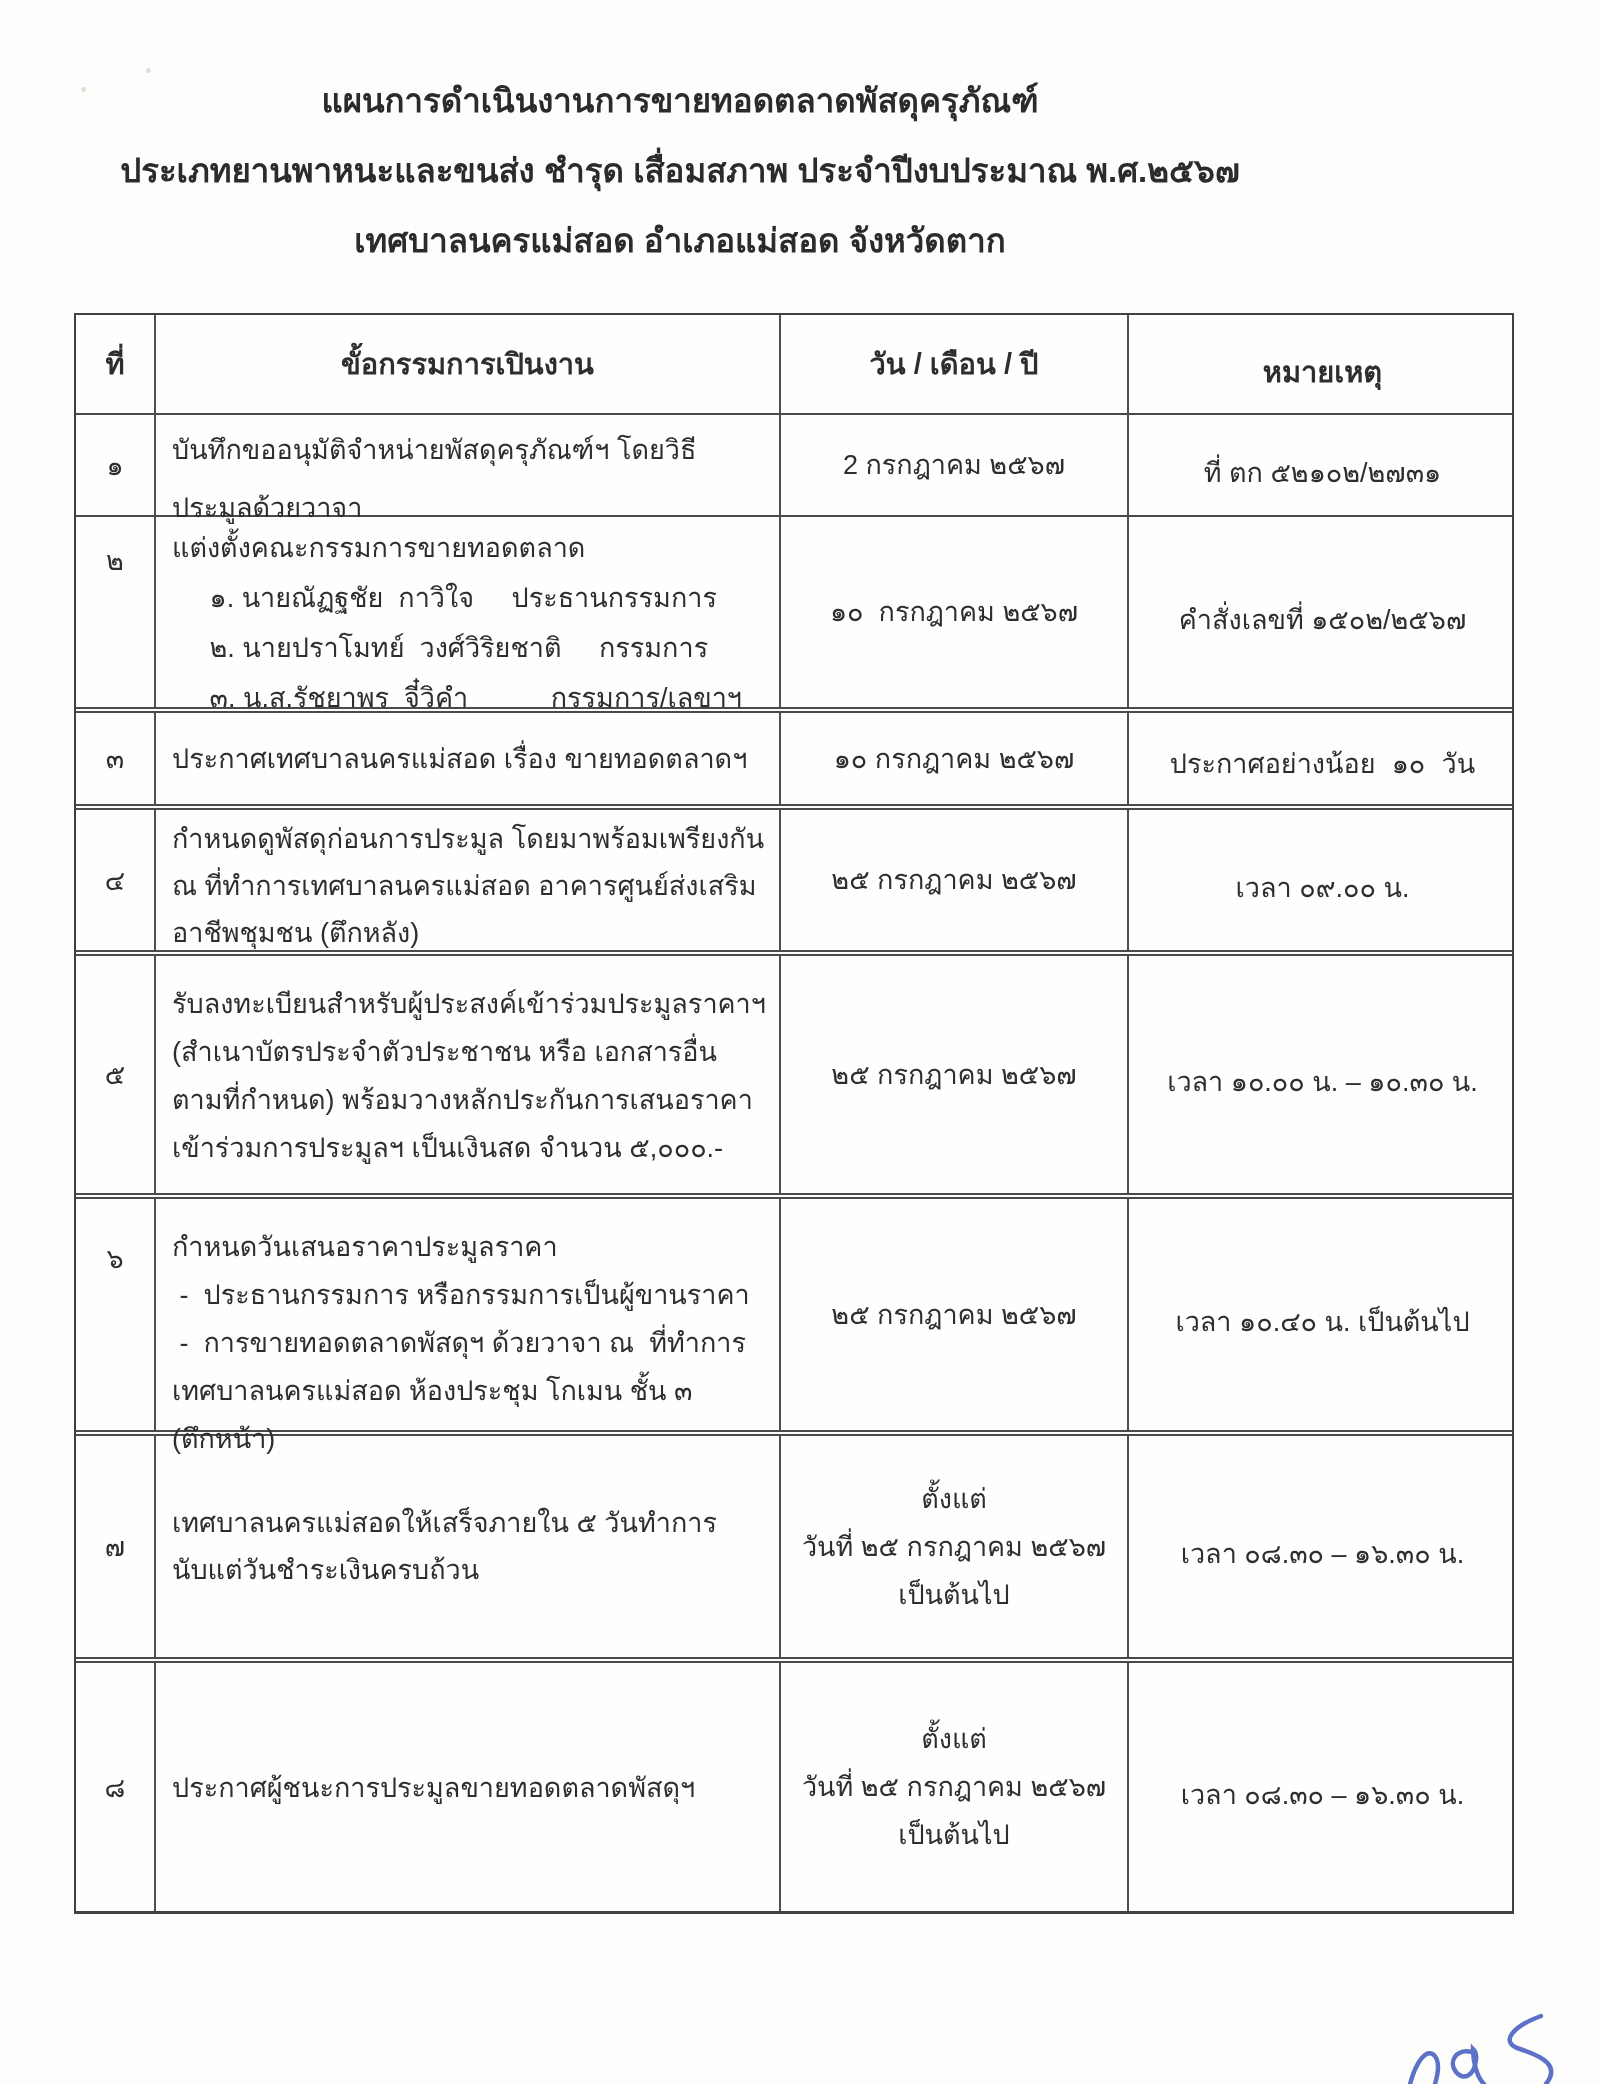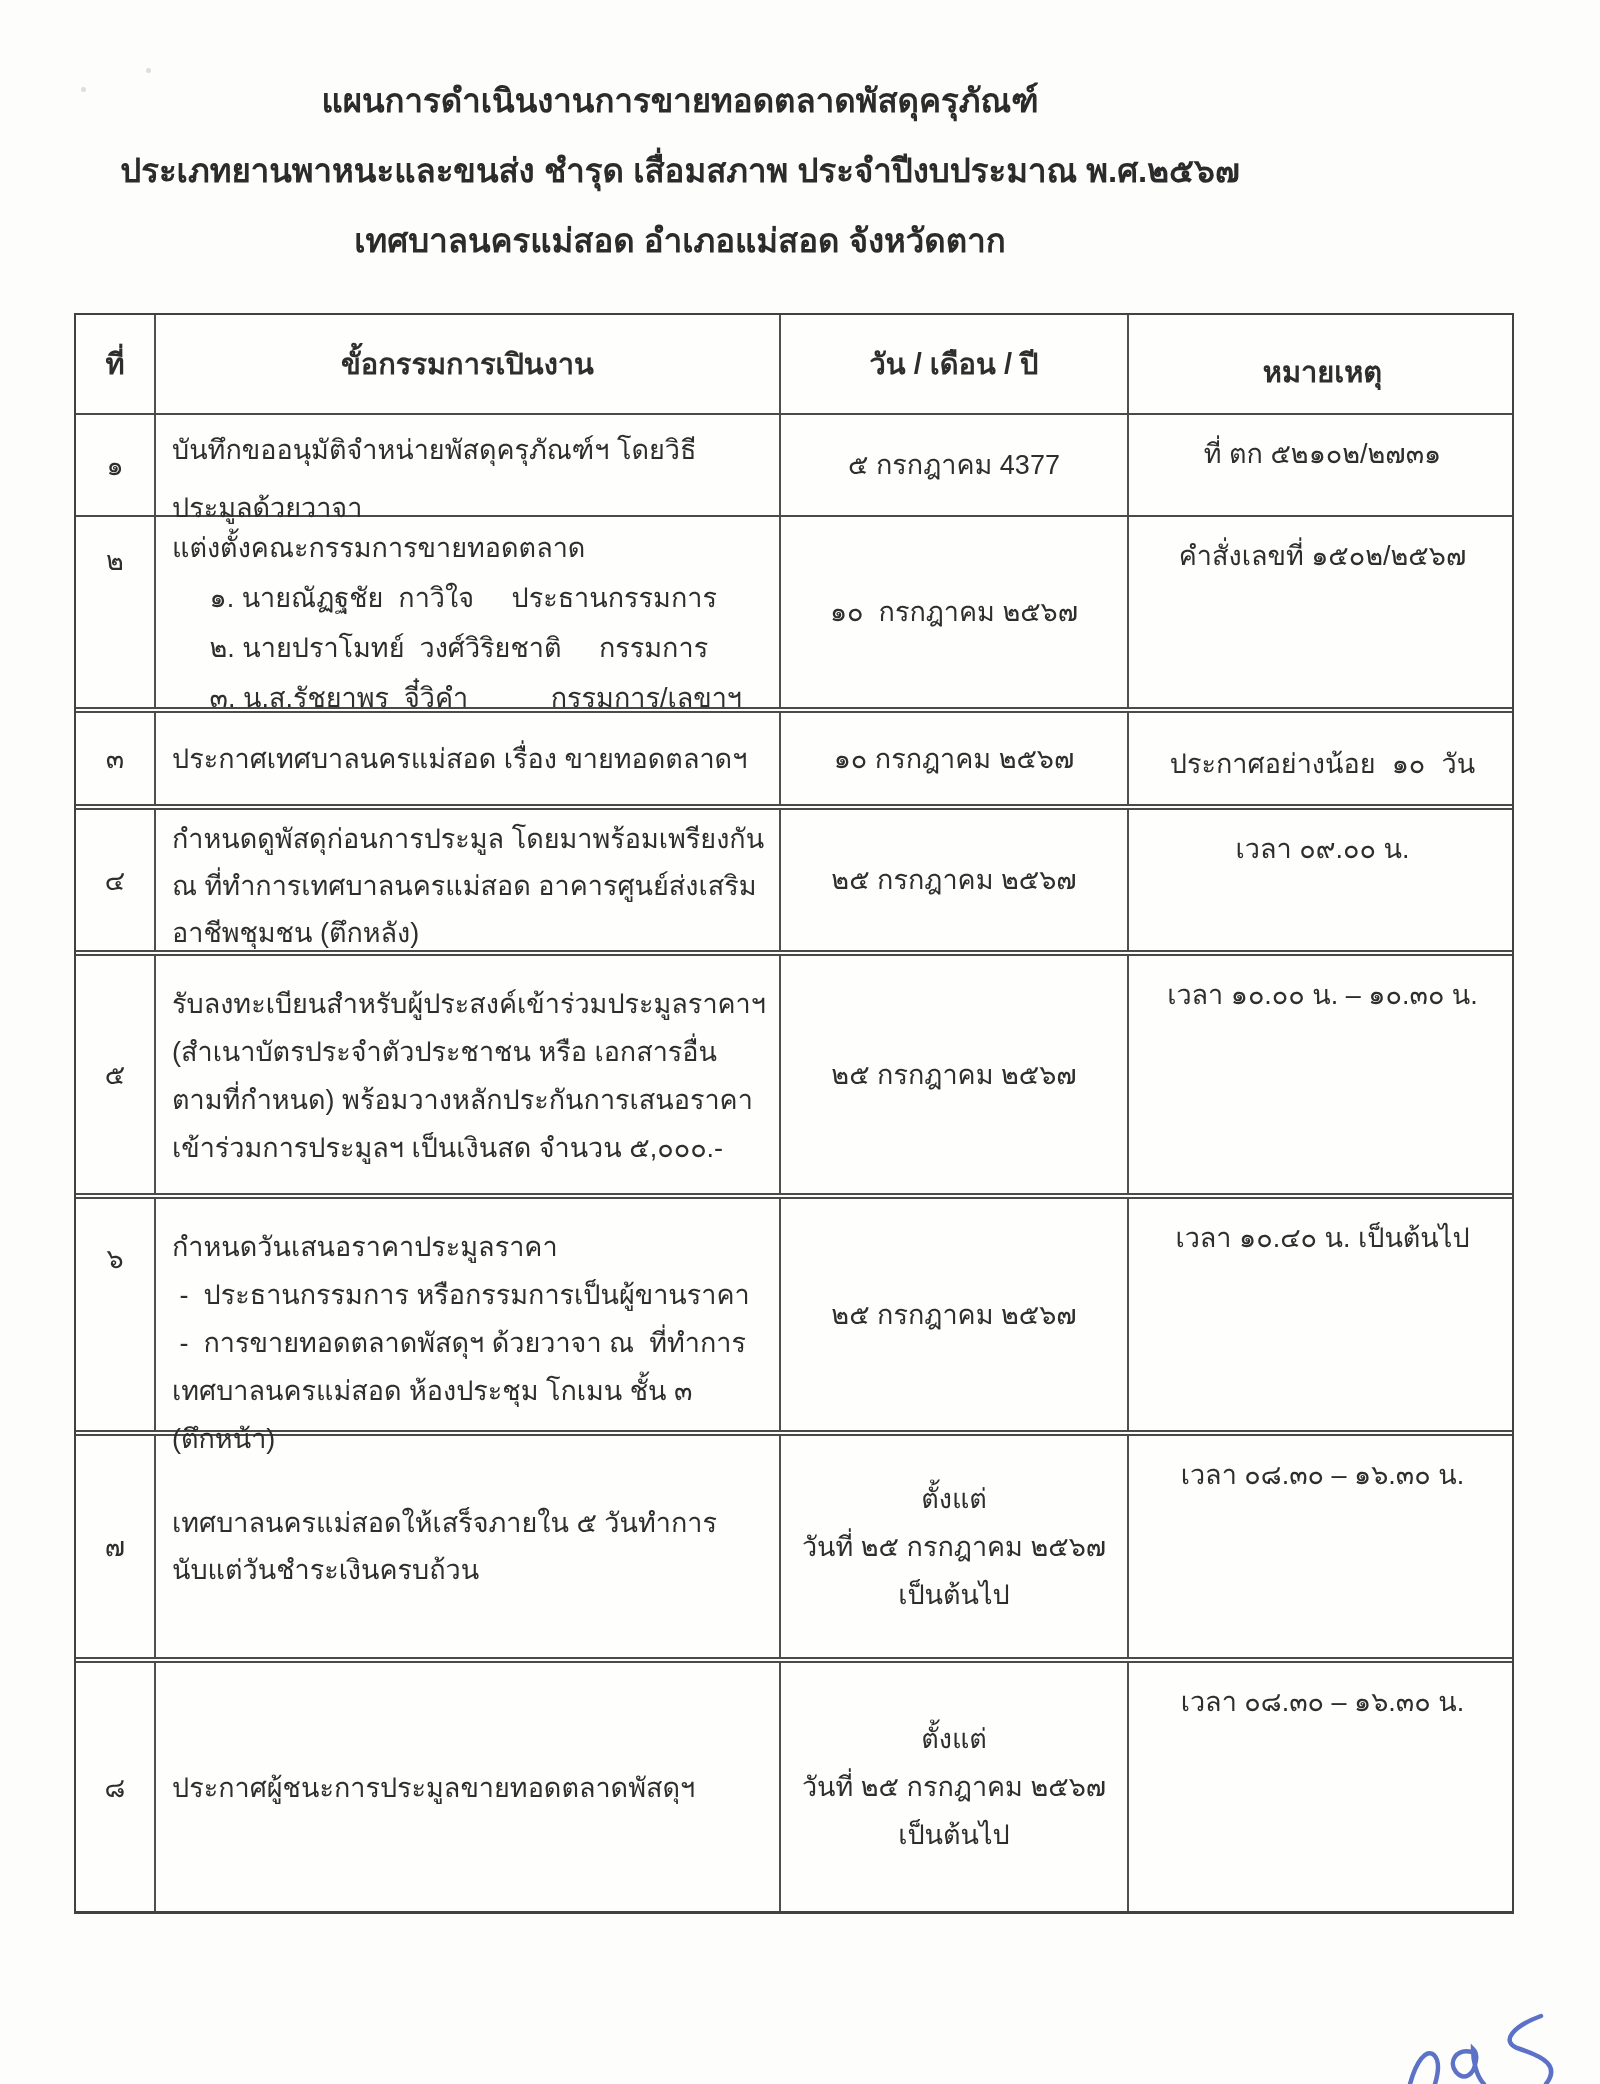--- a/index.html
+++ b/index.html
@@ -23,21 +23,21 @@
     background:#fefefd;box-sizing:border-box;
   }
   .row{display:flex;box-sizing:border-box;border-bottom:6px double #4a4a4a;}
   .row:last-child{border-bottom:none;}
   .row.single-border{border-bottom:2px solid #4a4a4a;}
   .cell{box-sizing:border-box;border-right:2px solid #4f4f4f;font-size:27px;}
   .cell:last-child{border-right:none;margin-top:15px;}
   .c-no  {flex:0 0 80px; display:flex;align-items:center;justify-content:center;}
   .c-step{flex:0 0 625px;padding:10px 12px 8px 16px;}
   .c-date{flex:0 0 348px;display:flex;flex-direction:column;align-items:center;justify-content:center;text-align:center;line-height:48px;}
-  .c-note{flex:0 0 387px;display:flex;flex-direction:column;align-items:center;justify-content:flex-start;text-align:center;line-height:48px;padding:0 8px;}
+  .c-note{flex:0 0 387px;display:flex;flex-direction:column;align-items:center;justify-content:center;text-align:center;line-height:48px;padding:0 8px;}
   .ln{white-space:pre-wrap;}
   
   .hrow{height:100px;}
   .hrow .cell{display:flex;align-items:center;justify-content:center;
     font-weight:bold;font-size:29px;padding:0;line-height:normal;}
   
   .rh1{height:102px}.rh2{height:196px}.rh3{height:97px}.rh4{height:146px}
   .rh5{height:243px}.rh6{height:237px}.rh7{height:227px}.rh8{height:248px}
   
   .lh58 .ln{line-height:58px}
@@ -71,21 +71,21 @@
     <div class="cell c-note">หมายเหตุ</div>
   </div>
 
   <div class="row rh1 single-border">
     <div class="cell c-no">๑</div>
     <div class="cell c-step lh58 pt6">
       <div class="ln">บันทึกขออนุมัติจำหน่ายพัสดุครุภัณฑ์ฯ โดยวิธี</div>
       <div class="ln">ประมูลด้วยวาจา</div>
     </div>
     <div class="cell c-date">
-      <div class="ln">๕ กรกฎาคม 4377</div>
+      <div class="ln">2 กรกฎาคม ๒๕๖๗</div>
     </div>
     <div class="cell c-note">
       <div class="ln">ที่ ตก ๕๒๑๐๒/๒๗๓๑</div>
     </div>
   </div>
 
   <div class="row rh2">
     <div class="cell c-no no-top">๒</div>
     <div class="cell c-step lh50 pt6">
       <div class="ln">แต่งตั้งคณะกรรมการขายทอดตลาด</div>

